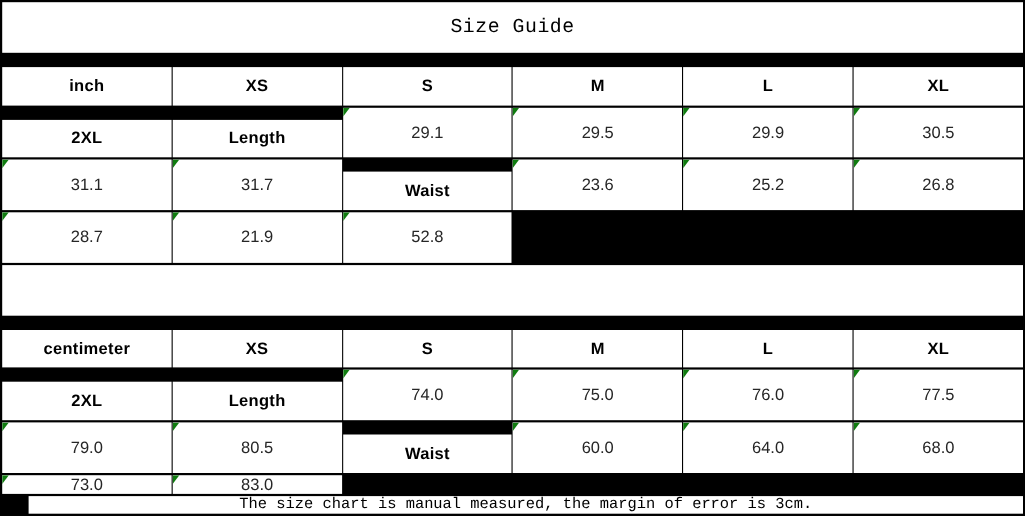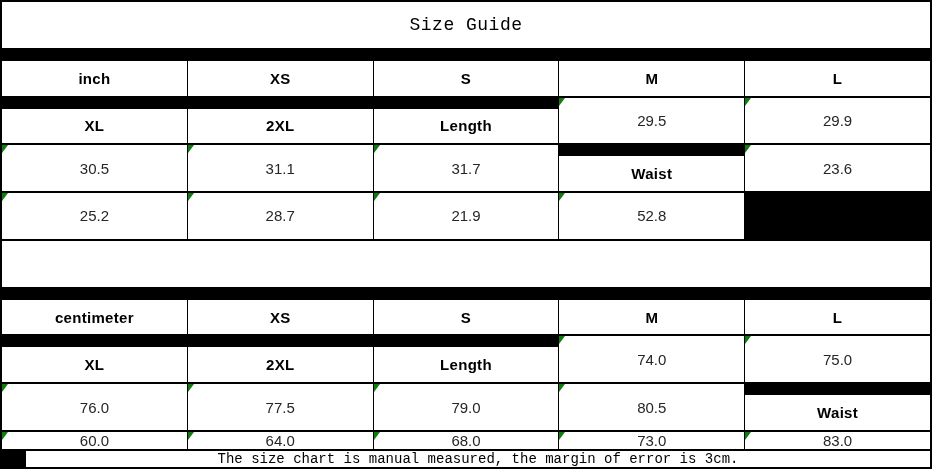--- a/index.html
+++ b/index.html
@@ -1,20 +1,20 @@
 <!DOCTYPE html>
 <html style="--marker-green: #107c10;"><head>
 <meta charset="utf-8">
 <style>
   html,body{margin:0;padding:0;background:#fff;}
   .sheet{
     width:932px;height:469px;box-sizing:border-box;
     border:2px solid #000;background:#000;
     display:grid;
-    grid-template-columns:repeat(5,1fr);
+    grid-template-columns:repeat(6,1fr);
     grid-template-rows:repeat(9,1fr);
     gap:2px 1px;
     font-family:"Liberation Sans","DejaVu Sans",sans-serif;
   }
   .cell{background:#fff;display:flex;align-items:center;justify-content:center;position:relative;overflow:hidden;}
   .full{grid-column:1/-1;}
   .title{font-family:"Liberation Mono","DejaVu Sans Mono",monospace;font-size:18px;color:#000;letter-spacing:.5px;}
   .head{font-weight:bold;font-size:15px;color:#000;letter-spacing:.3px;margin-top:11px;}
   .val{font-size:15px;color:#262626;}
   .footer{font-family:"Liberation Mono","DejaVu Sans Mono",monospace;font-size:14px;color:#000;margin-left:24px;}
@@ -33,20 +33,24 @@
   <div class="cell head">XS</div>
   <div class="cell head">S</div>
   <div class="cell head">M</div>
   <div class="cell head">L</div>
   <div class="cell head">XL</div>
   <div class="cell head">2XL</div>
 
   <div class="cell head">Length</div>
   <div class="cell val">
       <span class="tri"></span>
+      <span>29.1</span>
+    </div>
+  <div class="cell val">
+      <span class="tri"></span>
       <span>29.5</span>
     </div>
   <div class="cell val">
       <span class="tri"></span>
       <span>29.9</span>
     </div>
   <div class="cell val">
       <span class="tri"></span>
       <span>30.5</span>
     </div>
@@ -60,20 +64,24 @@
     </div>
 
   <div class="cell head">Waist</div>
   <div class="cell val">
       <span class="tri"></span>
       <span>23.6</span>
     </div>
   <div class="cell val">
       <span class="tri"></span>
       <span>25.2</span>
+    </div>
+  <div class="cell val">
+      <span class="tri"></span>
+      <span>26.8</span>
     </div>
   <div class="cell val">
       <span class="tri"></span>
       <span>28.7</span>
     </div>
   <div class="cell val">
       <span class="tri"></span>
       <span>21.9</span>
     </div>
   <div class="cell val">

